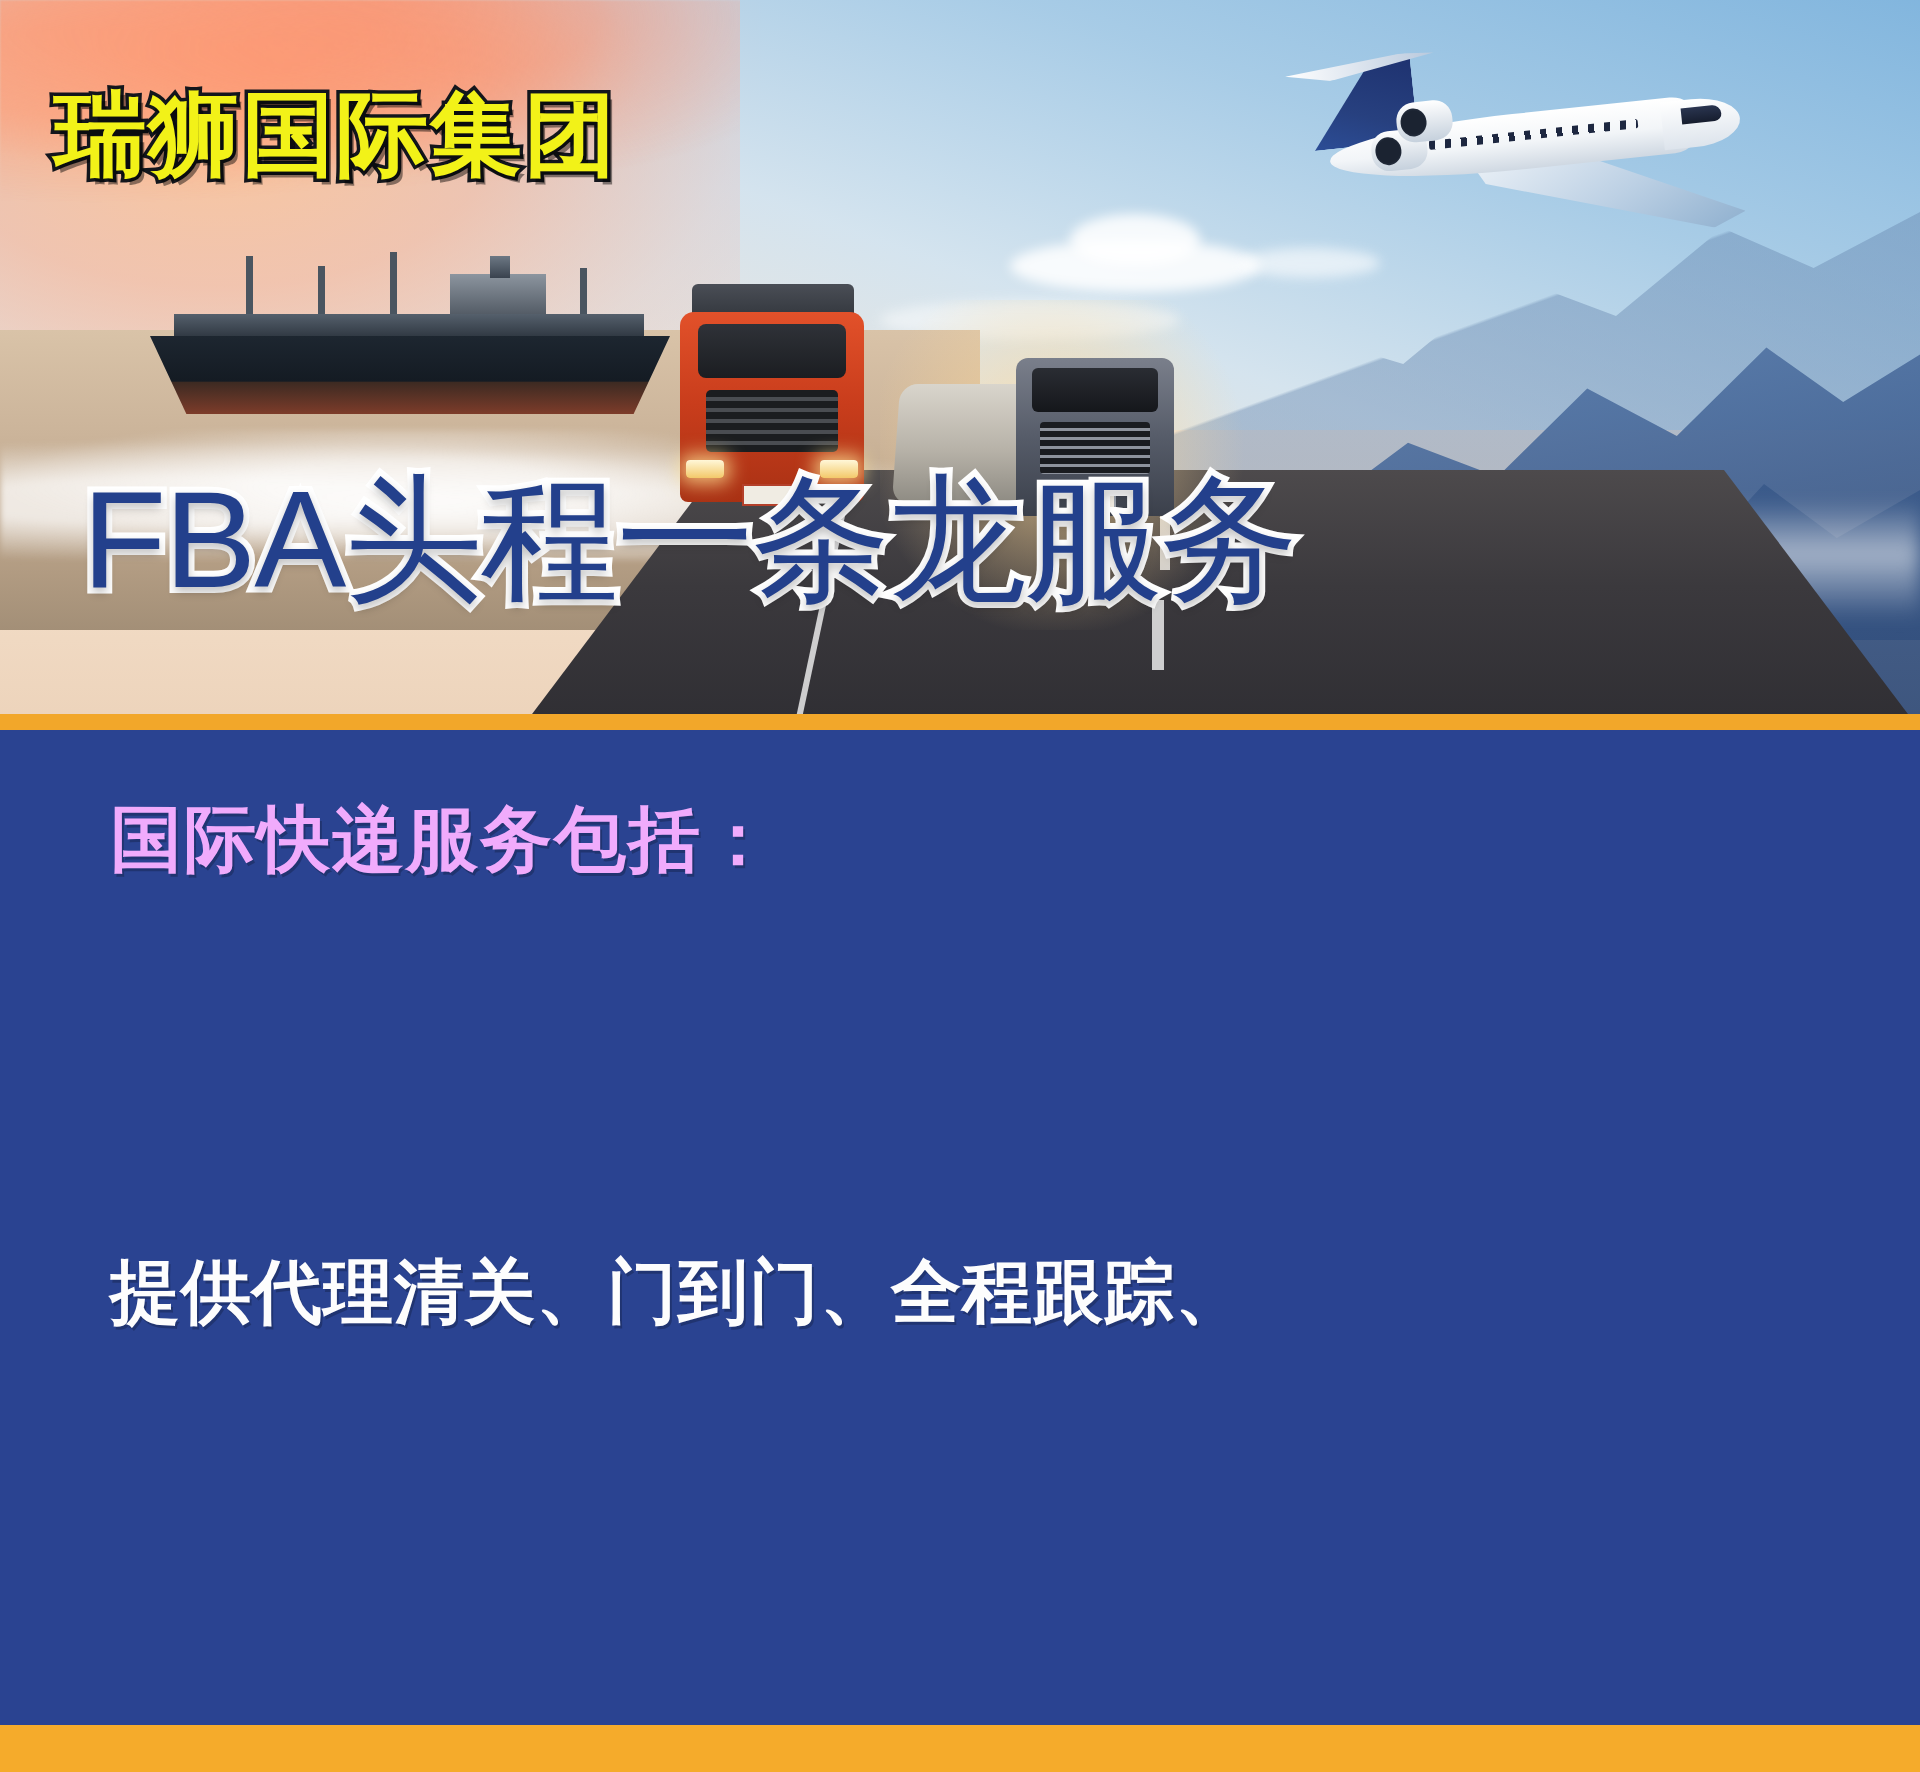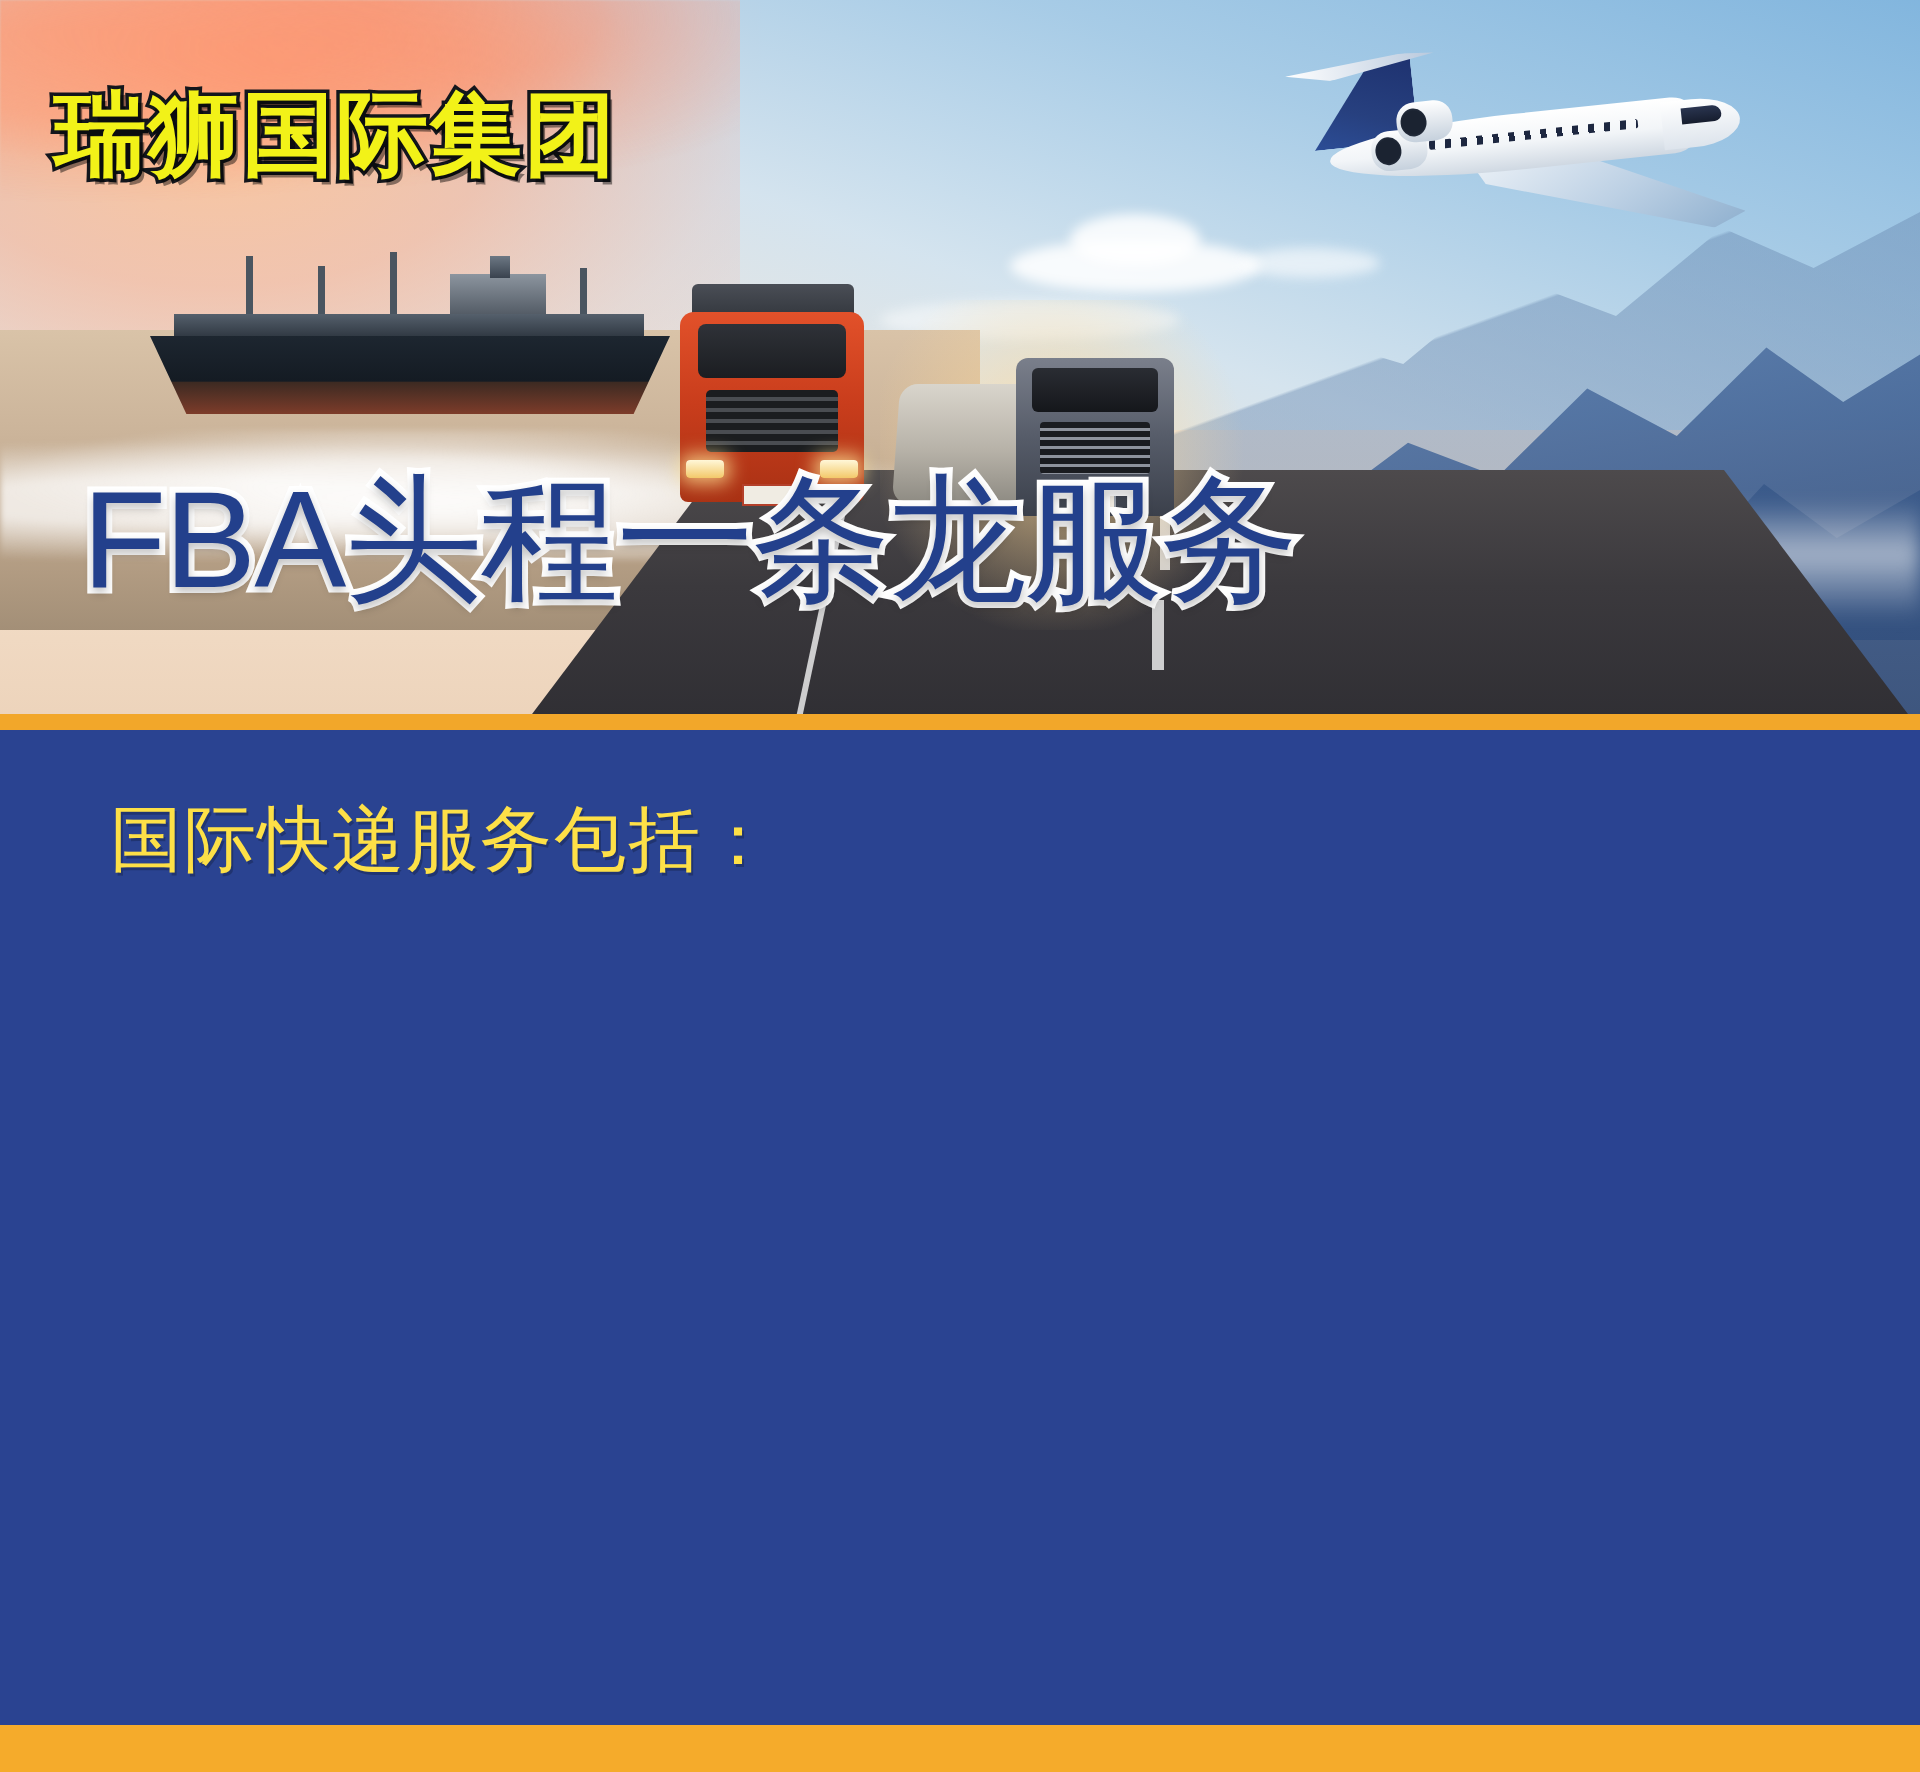--- a/index.html
+++ b/index.html
@@ -264,21 +264,21 @@
     background:#f2a72a;
   }
 
   
   .panel{
     position:absolute; left:0; top:730px; width:1920px; height:995px;
     background:#2a4391;
   }
   .panel-title{
     position:absolute; left:110px; top:62px;
-    font-size:72px; font-weight:400; color:#fde047; letter-spacing:2px;
+    font-size:72px; font-weight:700; color:#f0abfc; letter-spacing:2px;
     white-space:nowrap;
     text-shadow:2px 3px 0 rgba(0,0,0,.22);
   }
 
   
   .svc-table{
     position:absolute; left:110px; top:188px;
     width:1715px;
     border-collapse:collapse;
     table-layout:fixed;
@@ -402,18 +402,19 @@
   </div>
 
   <div class="gold-rule"></div>
 
   <div class="panel">
 
     <div class="panel-title">国际快递服务包括：</div>
 
 
     <div class="features">
+      <span class="ln">提供代理清关、门到门、全程跟踪、</span>
     </div>
 
   </div>
 
   <div class="bottom-bar"></div>
 </div>
 
 </body></html>

